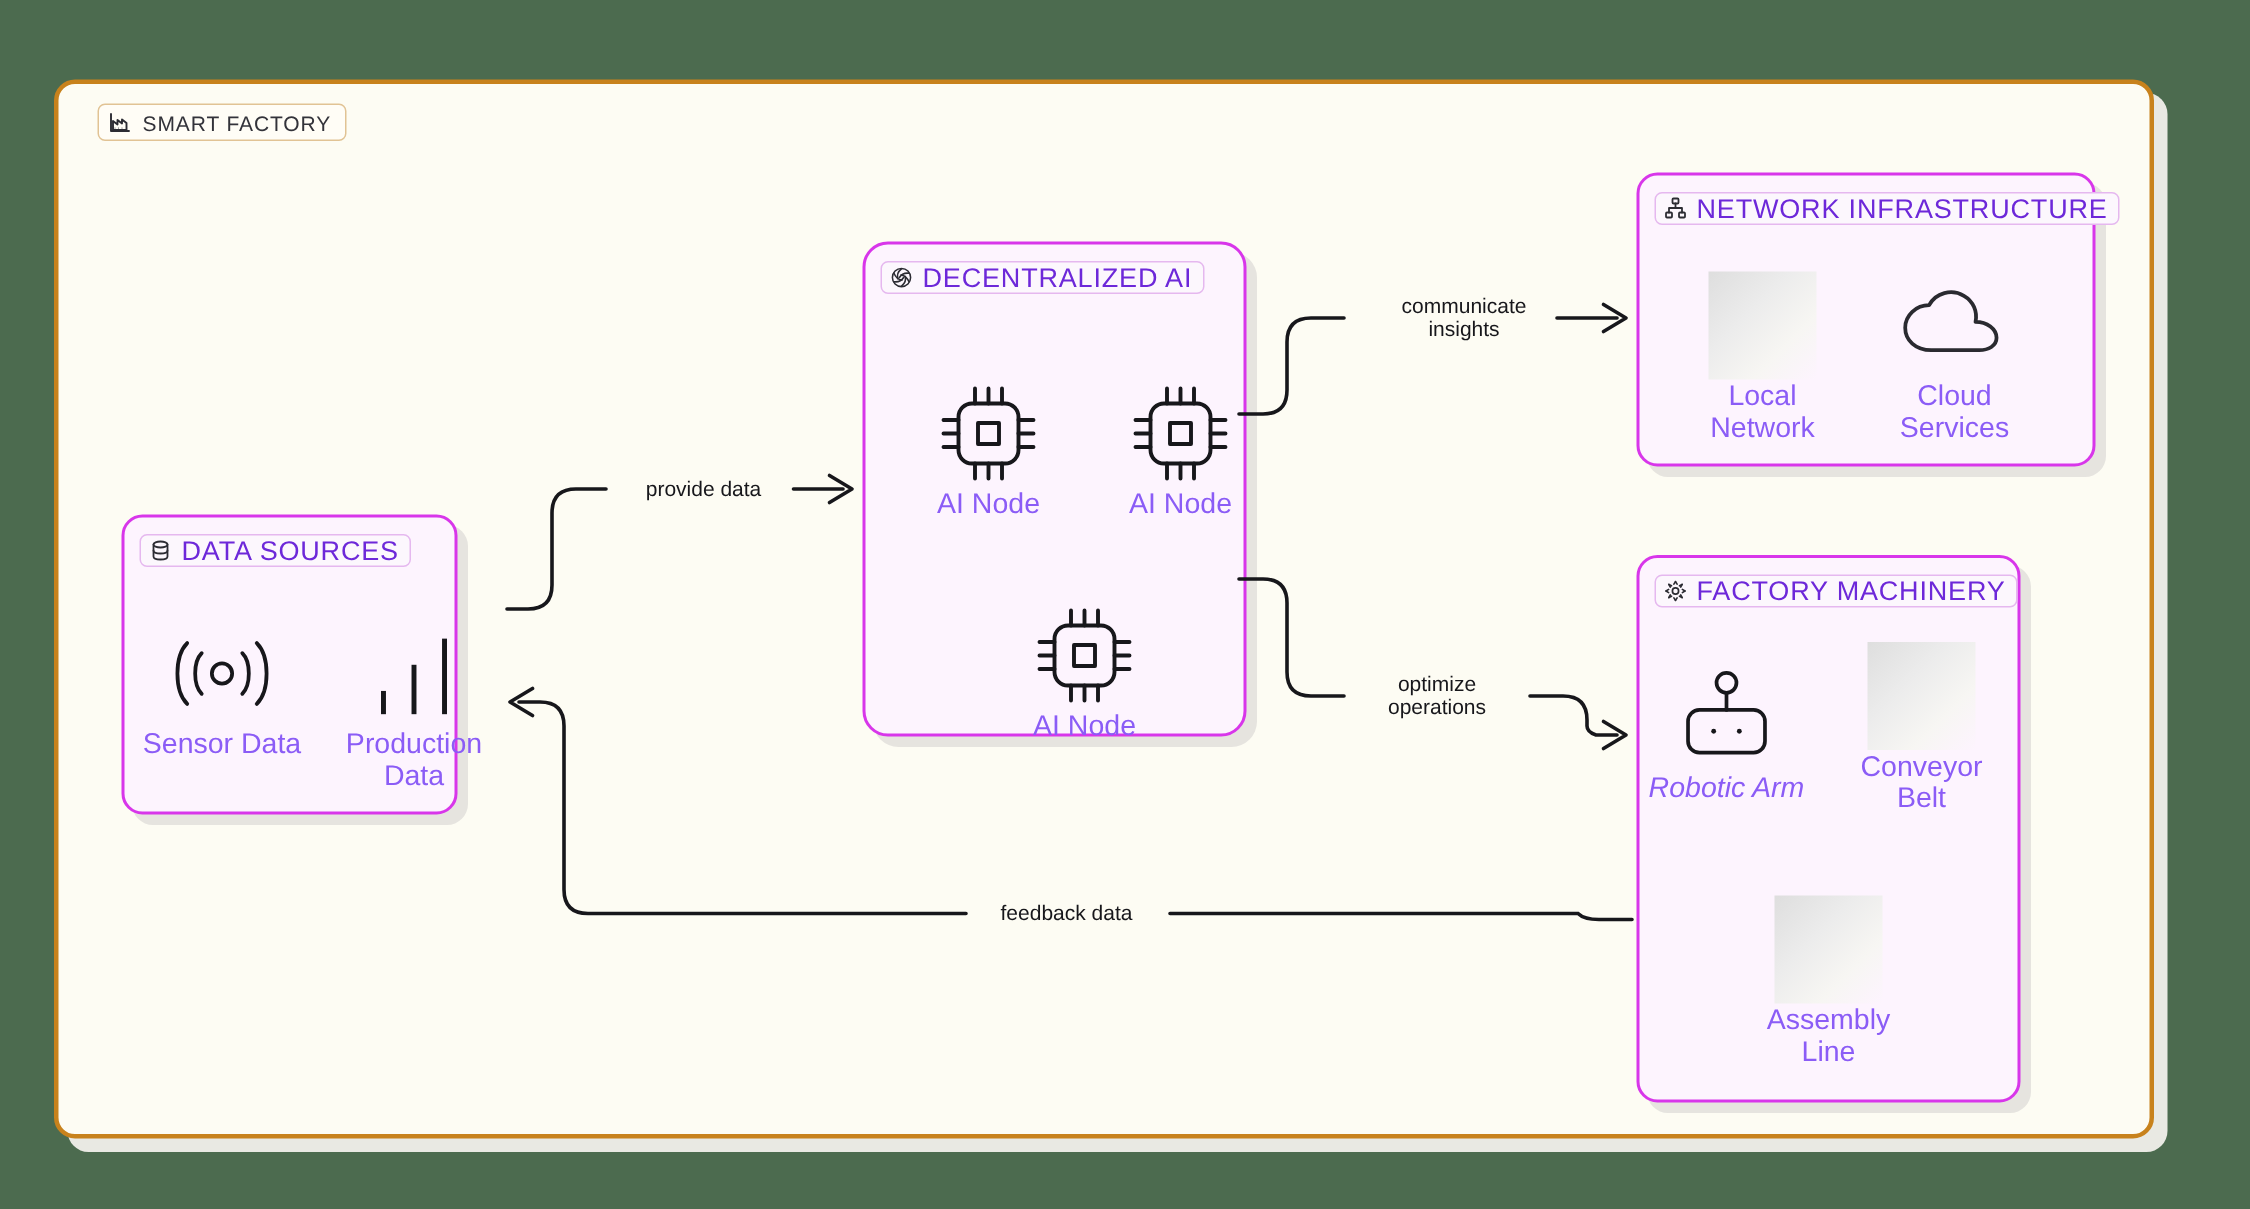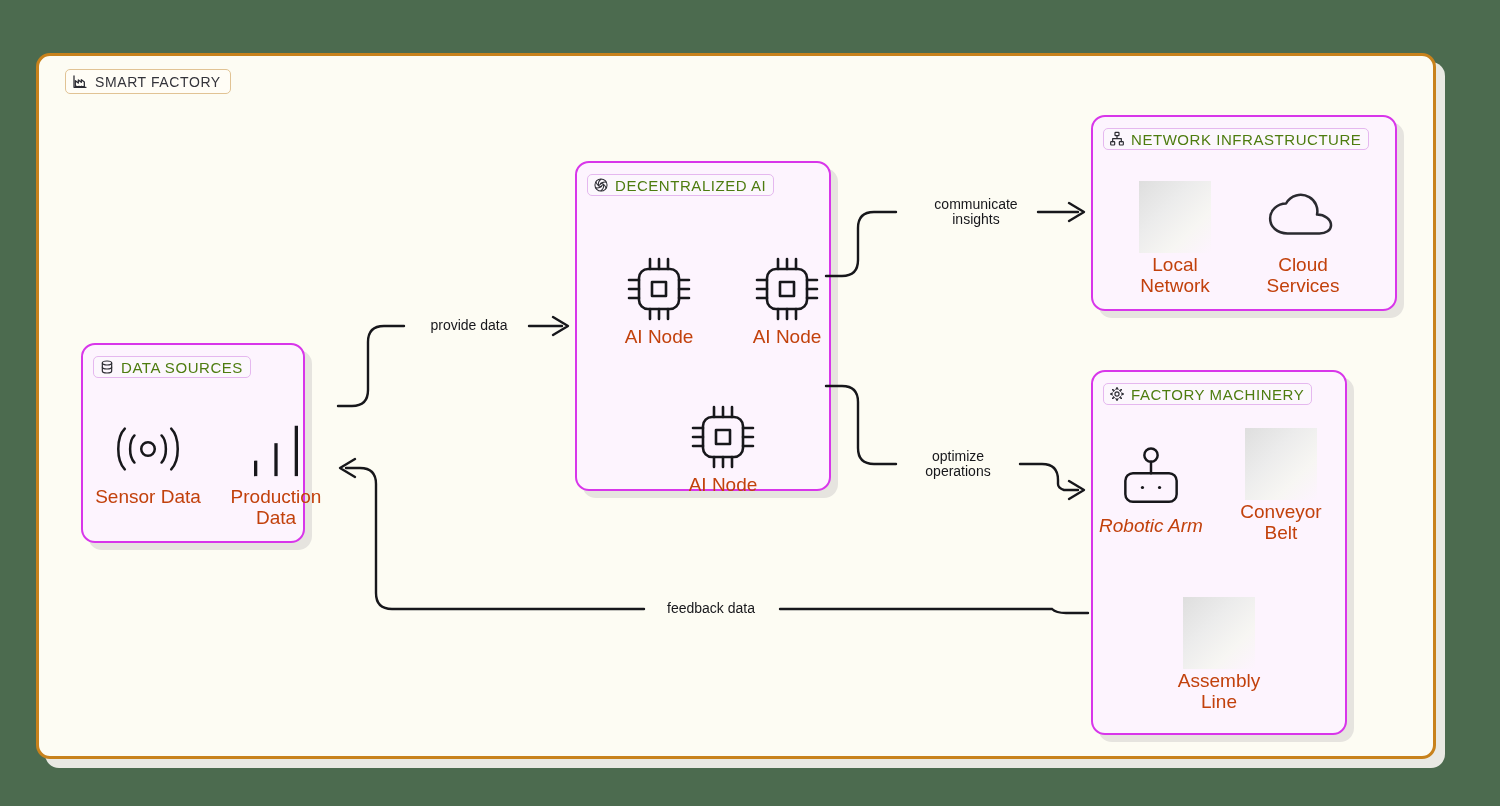--- a/index.html
+++ b/index.html
@@ -42,23 +42,23 @@
     display: flex; align-items: center;
     gap: 6px;
     background: #fcf7fd;
     border: 1.6px solid #e5b8ef;
     border-radius: 5px;
     padding: 3px 7px 3px 5px;
     height: 22px;
     box-sizing: border-box;
   }
   .group-badge .glabel {
-    font-size: 15px;
+    font-size: 18px;
     letter-spacing: 0.55px;
-    color: #4d7c0f;
+    color: #6d28d9;
     white-space: nowrap;
     line-height: 1;
   }
   .badge-ico { width: 16px; height: 16px; display:block; }
 
   
   #frame-badge {
     position: absolute;
     left: 26px; top: 13px;
     display: flex; align-items: center;
@@ -81,21 +81,21 @@
     display: flex; flex-direction: column;
     align-items: center;
     width: 120px;
   }
   .leaf .ico-wrap {
     height: 76px;
     display: flex; align-items: center; justify-content: center;
   }
   .leaf .cap {
     font-size: 19px;
-    color: #c2410c;
+    color: #8b5cf6;
     text-align: center;
     line-height: 1.09;
     white-space: pre-line;
   }
   
   .ico-blank {
     width: 72px; height: 72px;
     background: linear-gradient(135deg, #dedede 0%, #ececec 38%, #f7f6f3 70%, rgba(253,244,254,0) 100%);
   }
 
@@ -180,21 +180,21 @@
             <path d="M14 60 L14 44"></path>
             <path d="M35 60 L35 26"></path>
             <path d="M56 60 L56 8"></path>
           </svg>
         </span>
         <span class="cap">Production
 Data</span>
       </div>
     </div>
 
-    <div class="group" style="left:536px; top:105px; width:256px; height:330px;">
+    <div class="group" style="left:536px; top:105px; width:256px; height:330px;border-radius:17px;">
       <div class="group-badge">
         <span class="badge-ico">
           <svg viewBox="0 0 24 24" width="16" height="16">
             <g fill="none" stroke="#2c2c33" stroke-width="1.55" stroke-linecap="round" stroke-linejoin="round">
               <circle cx="12" cy="12" r="9.1"></circle>
               <path d="M12 3.4 C8.6 6 7.3 9.6 8.4 13.2"></path>
               <path d="M19.5 7.7 C15.2 7.2 11.8 8.8 9.9 12"></path>
               <path d="M19.5 16.3 C17.9 12.3 15.1 9.9 11.6 9.4"></path>
               <path d="M12 20.6 C15.4 18 16.7 14.4 15.6 10.8"></path>
               <path d="M4.5 16.3 C8.8 16.8 12.2 15.2 14.1 12"></path>

